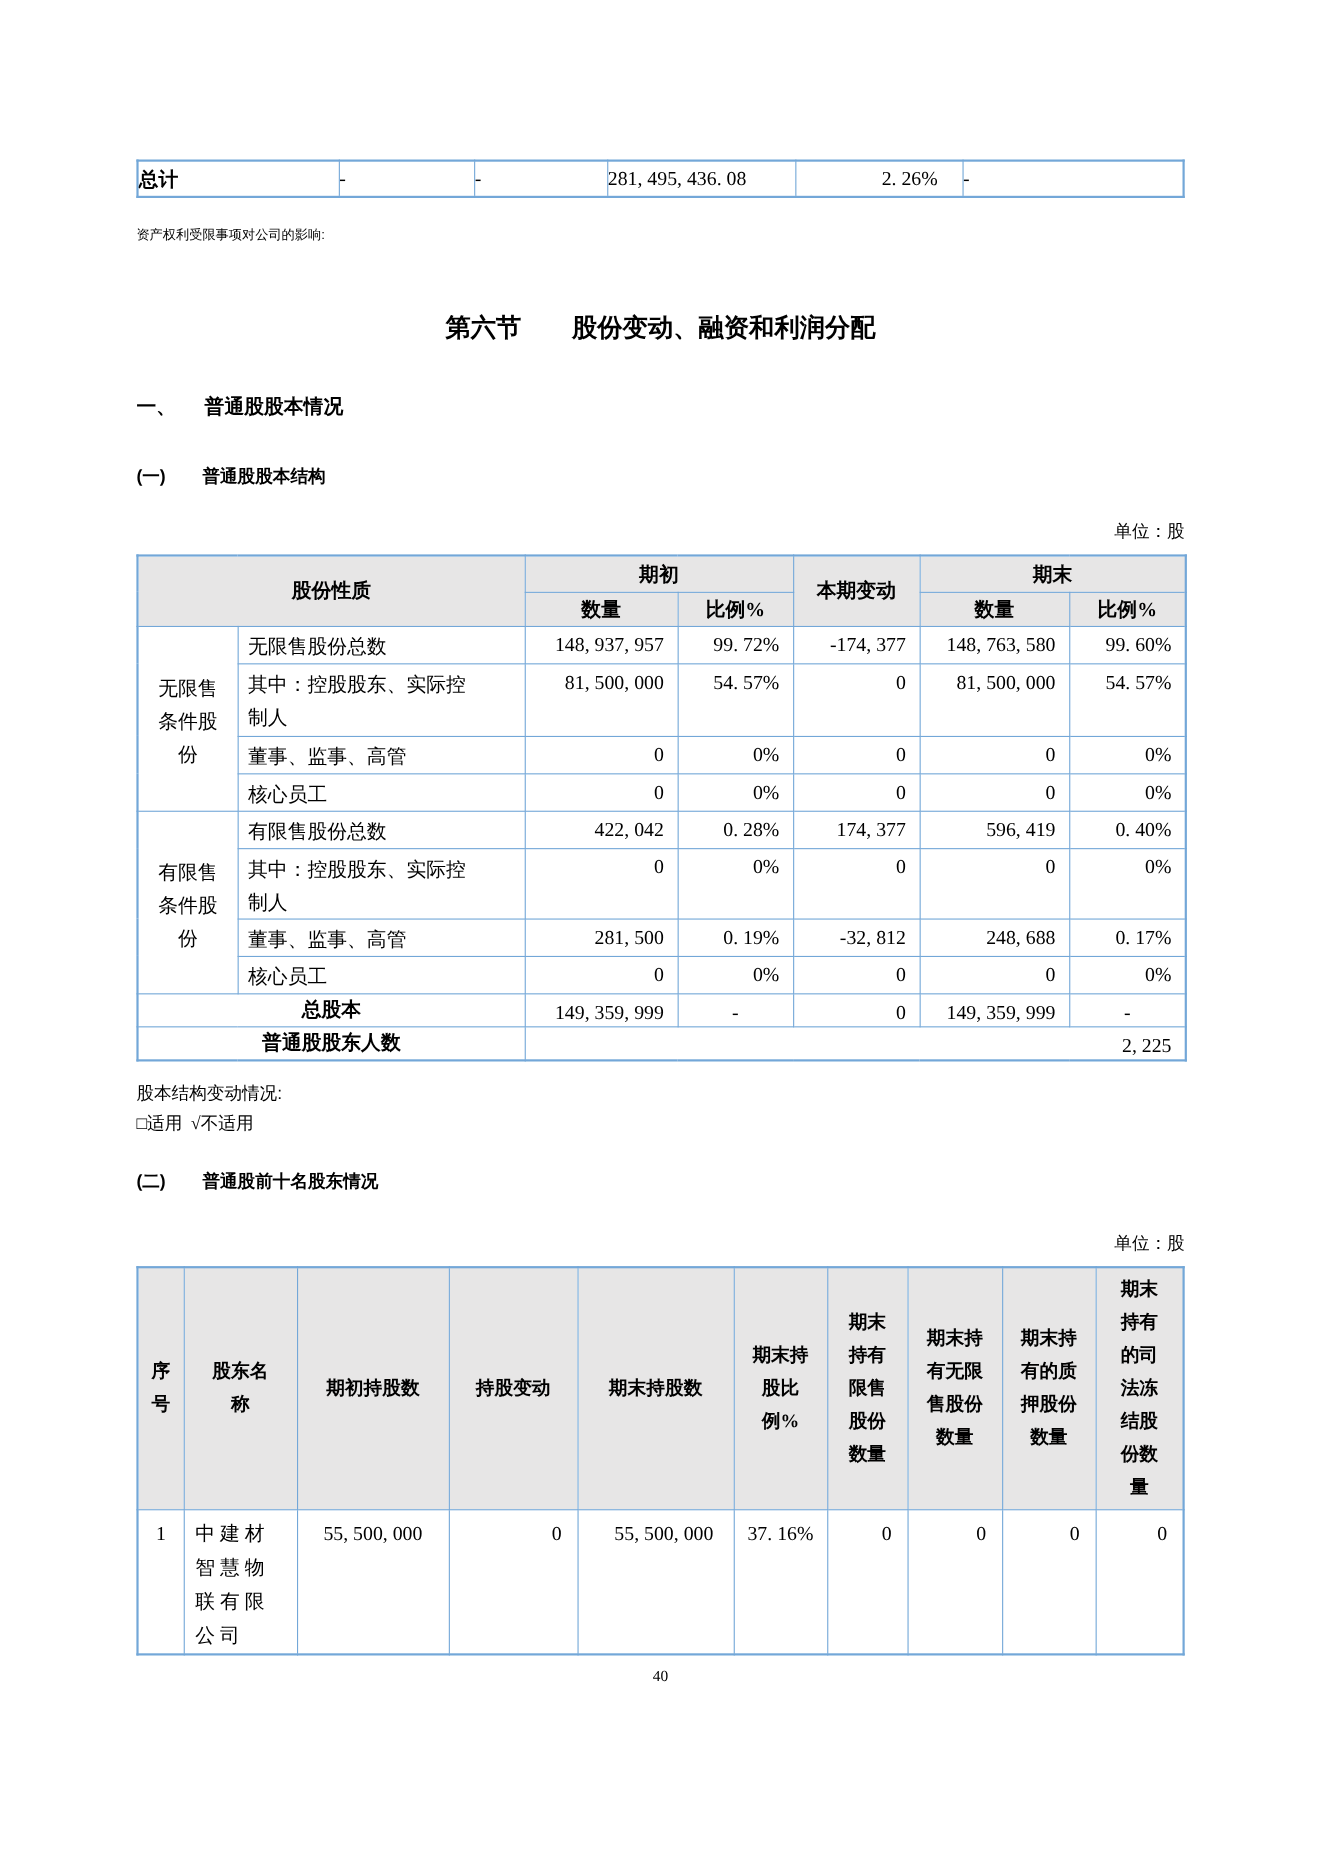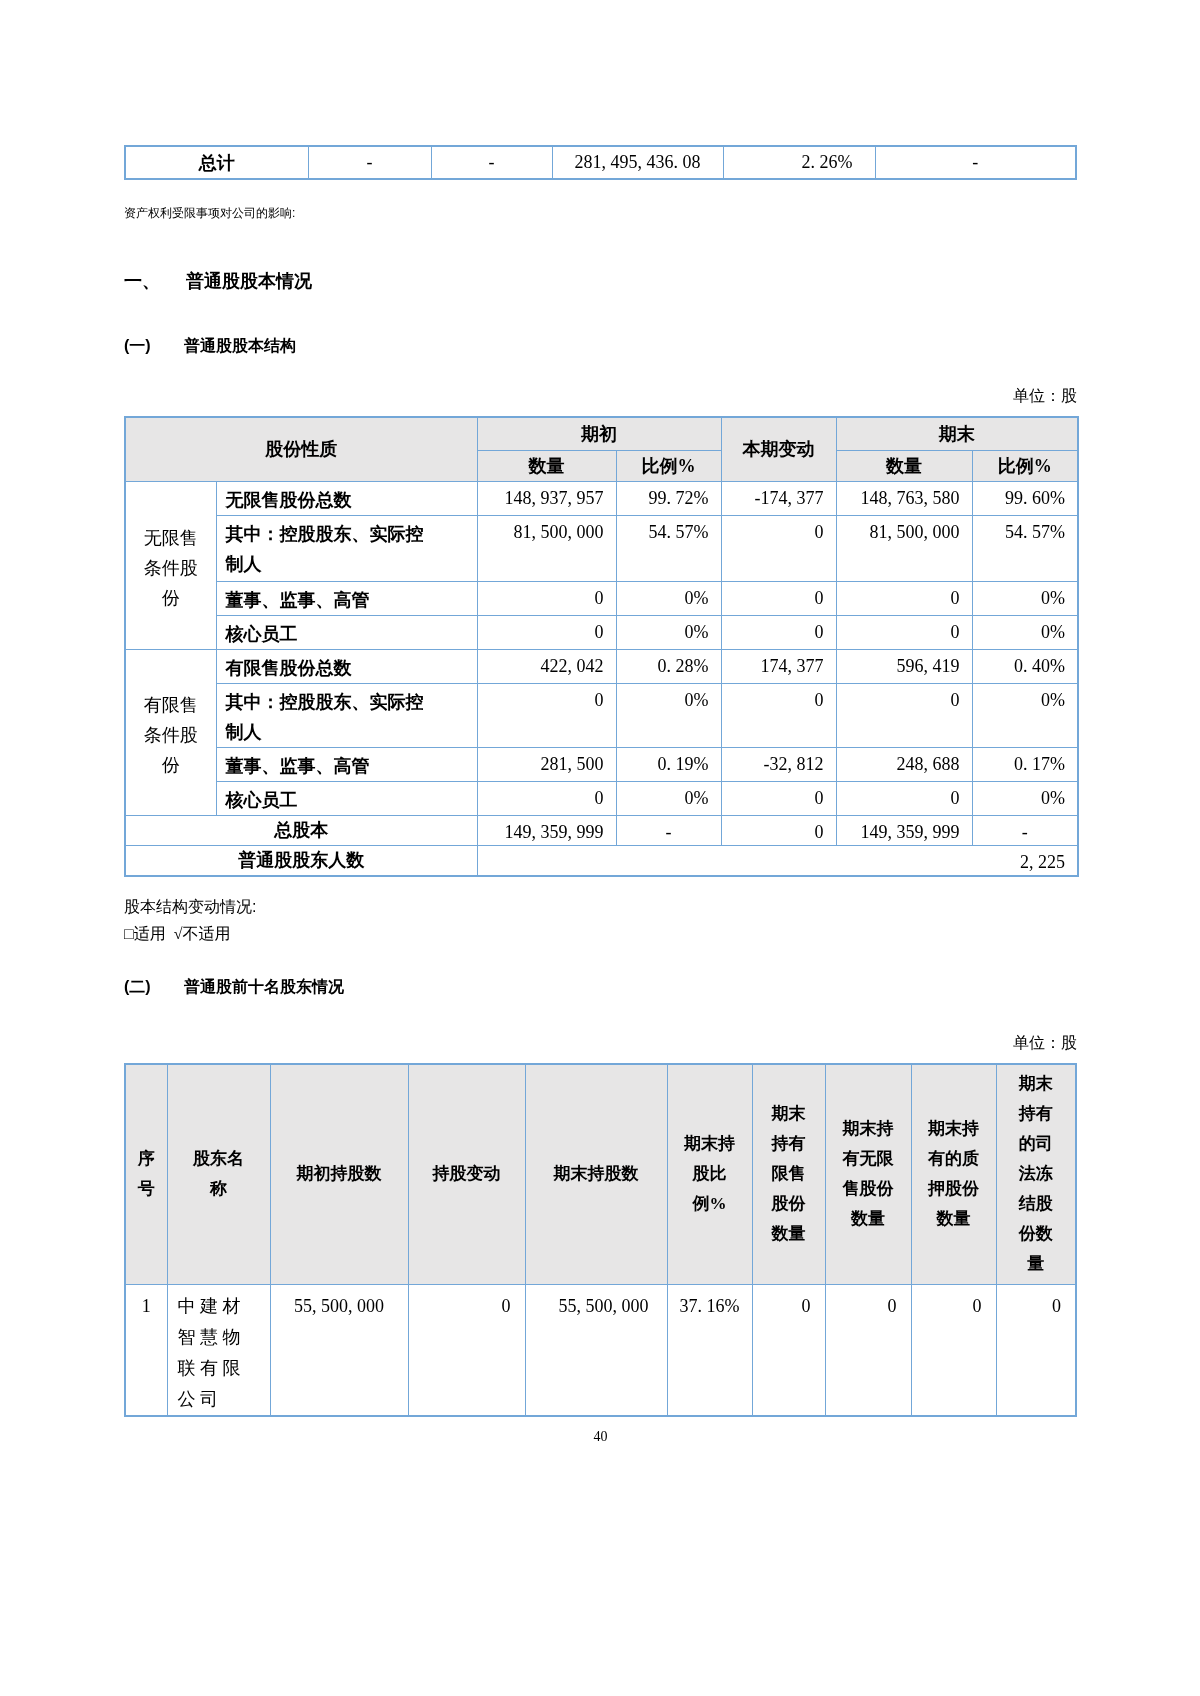--- a/index.html
+++ b/index.html
@@ -14,21 +14,21 @@
   }
   .sans{font-family:"Liberation Sans","DejaVu Sans",sans-serif;}
 
   table{border-collapse:collapse;table-layout:fixed;}
   td,th{border:1px solid #73a7d8;font-size:18px;font-weight:normal;
         overflow:hidden;padding:0;box-sizing:border-box;}
   .outer{border:2px solid #73a7d8;}
 
   
   .toptable{width:951px;}
-  .toptable td{height:33px;vertical-align:middle;text-align:center;}
+  .toptable td{height:33px;vertical-align:middle;text-align:left;}
   .toptable .lbl{font-weight:bold;}
   .toptable .pct{text-align:right;padding-right:22px;margin-top:38px;}
 
   
   .impact-heading{margin-top:22px;font-size:12px;line-height:22px;}
   .impact-box{margin-top:16px;border:1px solid #73a7d8;height:48px;
               display:flex;align-items:center;}
   .impact-box .txt{padding-left:42px;font-size:18px;}
 
   
@@ -39,21 +39,21 @@
   .h2{margin-top:44px;font-size:16px;line-height:20px;}
   .h2 .num{display:inline-block;width:60px;font-weight:bold;}
   .unit{margin-top:30px;text-align:right;font-size:16px;line-height:20px;}
 
   
   .t1{margin-top:10px;width:953px;}
   .t1 th{background:#e7e6e6;font-weight:bold;text-align:center;vertical-align:middle;}
   .t1 tbody td{vertical-align:top;padding-top:3px;line-height:26px;}
   .t1 .group{vertical-align:middle;text-align:center;white-space:pre-line;
              line-height:30px;padding-top:5px;}
-  .t1 .rlabel{text-align:left;padding-left:9px;white-space:pre-line;line-height:30px;font-weight:bold;}
+  .t1 .rlabel{text-align:left;padding-left:9px;white-space:pre-line;line-height:30px;}
   .t1 .num{text-align:right;padding-right:12px;}
   .t1 .ctr{text-align:center;}
   .t1 .boldc{font-weight:bold;text-align:center;vertical-align:middle;padding-top:0;}
   .h33{height:33px}.h31{height:31px}.h32{height:32px}.h66{height:66px}
   .h29{height:29px}.h30{height:30px}.h62{height:62px}
 
   
   .note-heading{margin-top:20px;font-size:16px;line-height:20px;}
   .note-options{margin-top:6px;font-size:16px;line-height:22px;white-space:pre;}
 
@@ -90,20 +90,23 @@
         <td>-</td>
         <td>281, 495, 436. 08</td>
         <td class="pct">2. 26%</td>
         <td>-</td>
       </tr>
     </tbody>
   </table>
 
   <div class="impact-heading sans">资产权利受限事项对公司的影响:</div>
 
+  <div class="section-title sans">
+    <b><span>第六节</span><span class="gap"></span><span>股份变动、融资和利润分配</span></b>
+  </div>
 
   <div class="h1 sans">
     <b><span class="num">一、</span><span>普通股股本情况</span></b>
   </div>
 
   <div class="h2 sans">
     <b><span class="num">(一)</span><span>普通股股本结构</span></b>
   </div>
 
   <div class="unit">单位：股</div>

